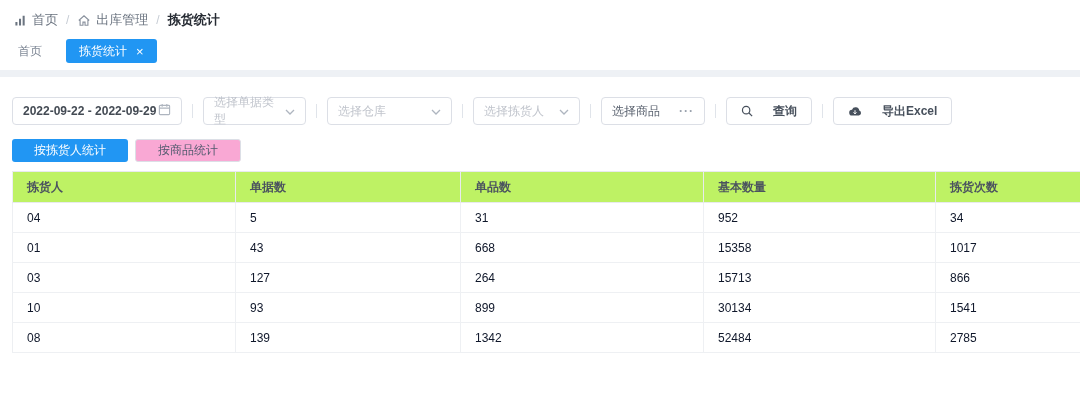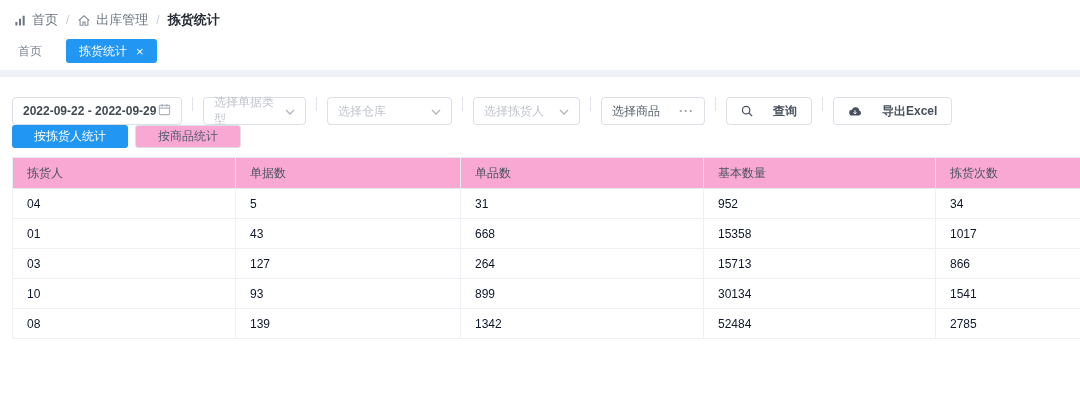--- a/index.html
+++ b/index.html
@@ -15,39 +15,39 @@
   .crumb-last{font-weight:bold;color:#262b33;cursor:default}
   
   .tabbar{display:flex;align-items:center;padding-left:10px;margin-top:4px;height:26px}
   .tab-plain{color:#7d8694;font-size:12px;padding:0 8px;cursor:pointer}
   .tab-active{background:#2196f3;color:#fff;border-radius:3px;height:24px;display:inline-flex;align-items:center;gap:9px;padding:0 13px;margin-left:16px;font-size:12px;cursor:pointer}
   .tab-close{font-size:13px;line-height:1;cursor:pointer}
   
   .band{height:7px;background:#eef1f5;margin-top:6px}
   
   .content{padding:20px 12px 0 12px}
-  .filter-row{display:flex;align-items:flex-start;height:28px}
+  .filter-row{display:flex;align-items:center;height:28px}
   .input-box{height:28px;border:1px solid #dcdfe6;border-radius:4px;background:#fff;display:flex;align-items:center;justify-content:space-between;padding:0 10px;box-sizing:border-box;cursor:pointer}
   .date-box{width:170px;color:#444b54;font-weight:bold;font-size:12px}
   .select-box{color:#c0c4cc;font-size:12px}
   .sel-doc{width:103px}.sel-wh{width:125px}.sel-picker{width:107px}
   .product-box{width:104px;color:#59616e;font-size:12px}
   .more-dots{color:#9aa2ad;letter-spacing:1px;font-weight:bold}
   .vdiv{width:1px;height:14px;background:#e0e4ea;margin:0 10px;flex:none}
   .btn{height:28px;border:1px solid #dcdfe6;border-radius:4px;background:#fff;display:inline-flex;align-items:center;gap:20px;padding:0 14px;color:#47505c;font-size:12px;box-sizing:border-box;cursor:pointer;font-weight:bold}
   .btn svg{display:block}
   
-  .toggle-row{display:flex;gap:7px}
+  .toggle-row{display:flex;margin-top:14px;gap:7px}
   .toggle{height:23px;display:inline-flex;align-items:center;justify-content:center;font-size:12px;border-radius:3px;padding:0 22px;cursor:pointer;box-sizing:border-box}
   .toggle.active{background:#2196f3;color:#fff}
   .toggle.inactive{border:1px solid #dcdfe6;color:#515a6e;background:#f9a8d4}
   
   .table-wrap{margin-top:9px}
   table{border-collapse:collapse;width:1068px;table-layout:fixed;font-size:12px;border-left:1px solid #edeff2}
-  th{background:#f9a8d4;height:30px;text-align:left;padding:0 0 0 14px;font-weight:normal;color:#4b535f;
+  th{background:#bef264;height:30px;text-align:left;padding:0 0 0 14px;font-weight:bold;color:#4b535f;
      border-top:1px solid #e8eaee;border-bottom:1px solid #e8eaee;border-right:1px solid #e8eaee}
   th:last-child{border-right:none}
   td{height:29px;padding:0 0 0 14px;border-bottom:1px solid #eef0f3;border-right:1px solid #eef0f3;color:#0f172a}
   td:last-child{border-right:none}
 </style>
 </head>
 <body>
 
 <div class="breadcrumb">
   <span class="crumb">

